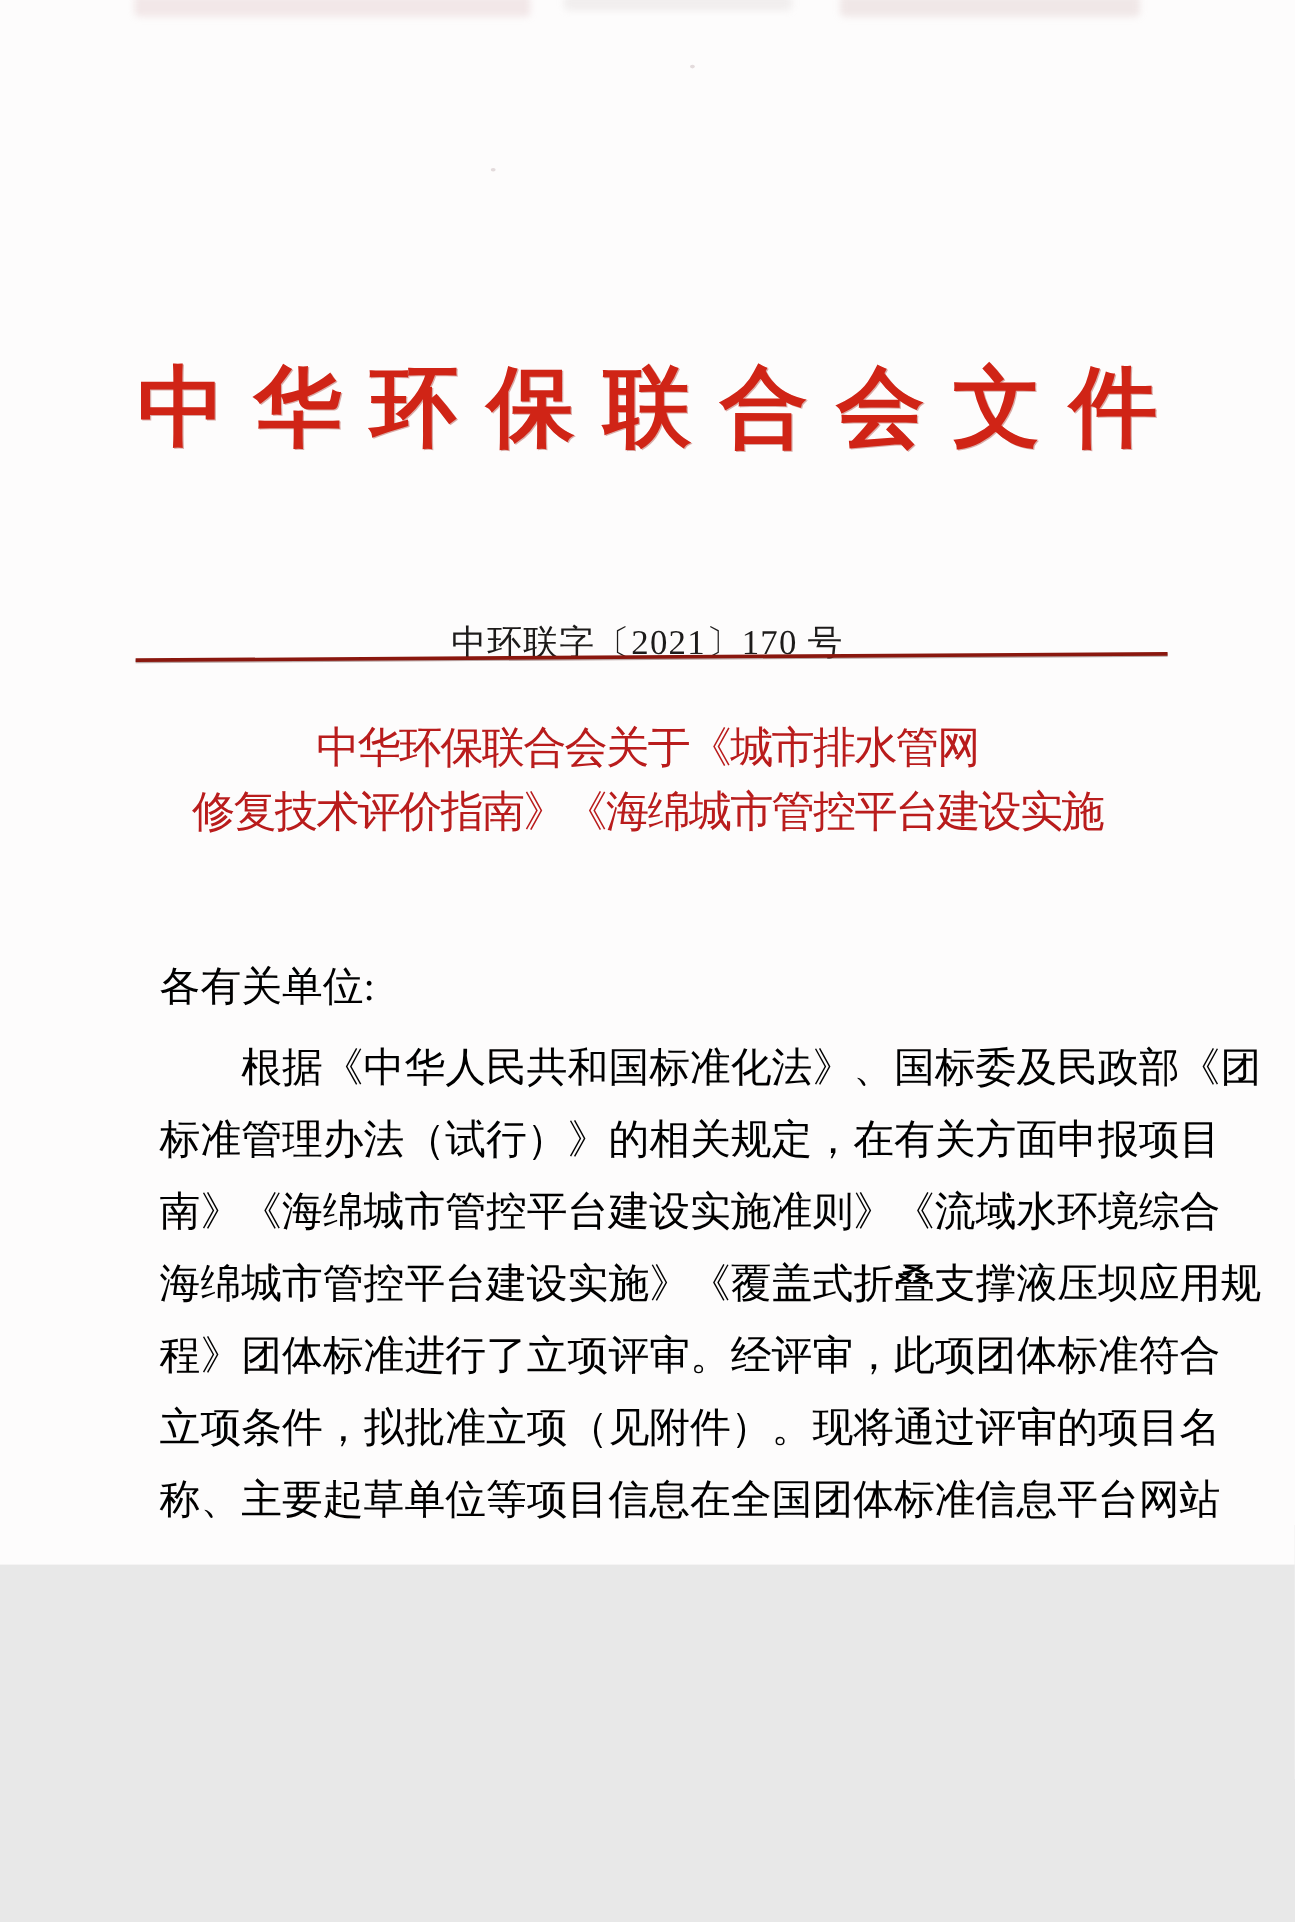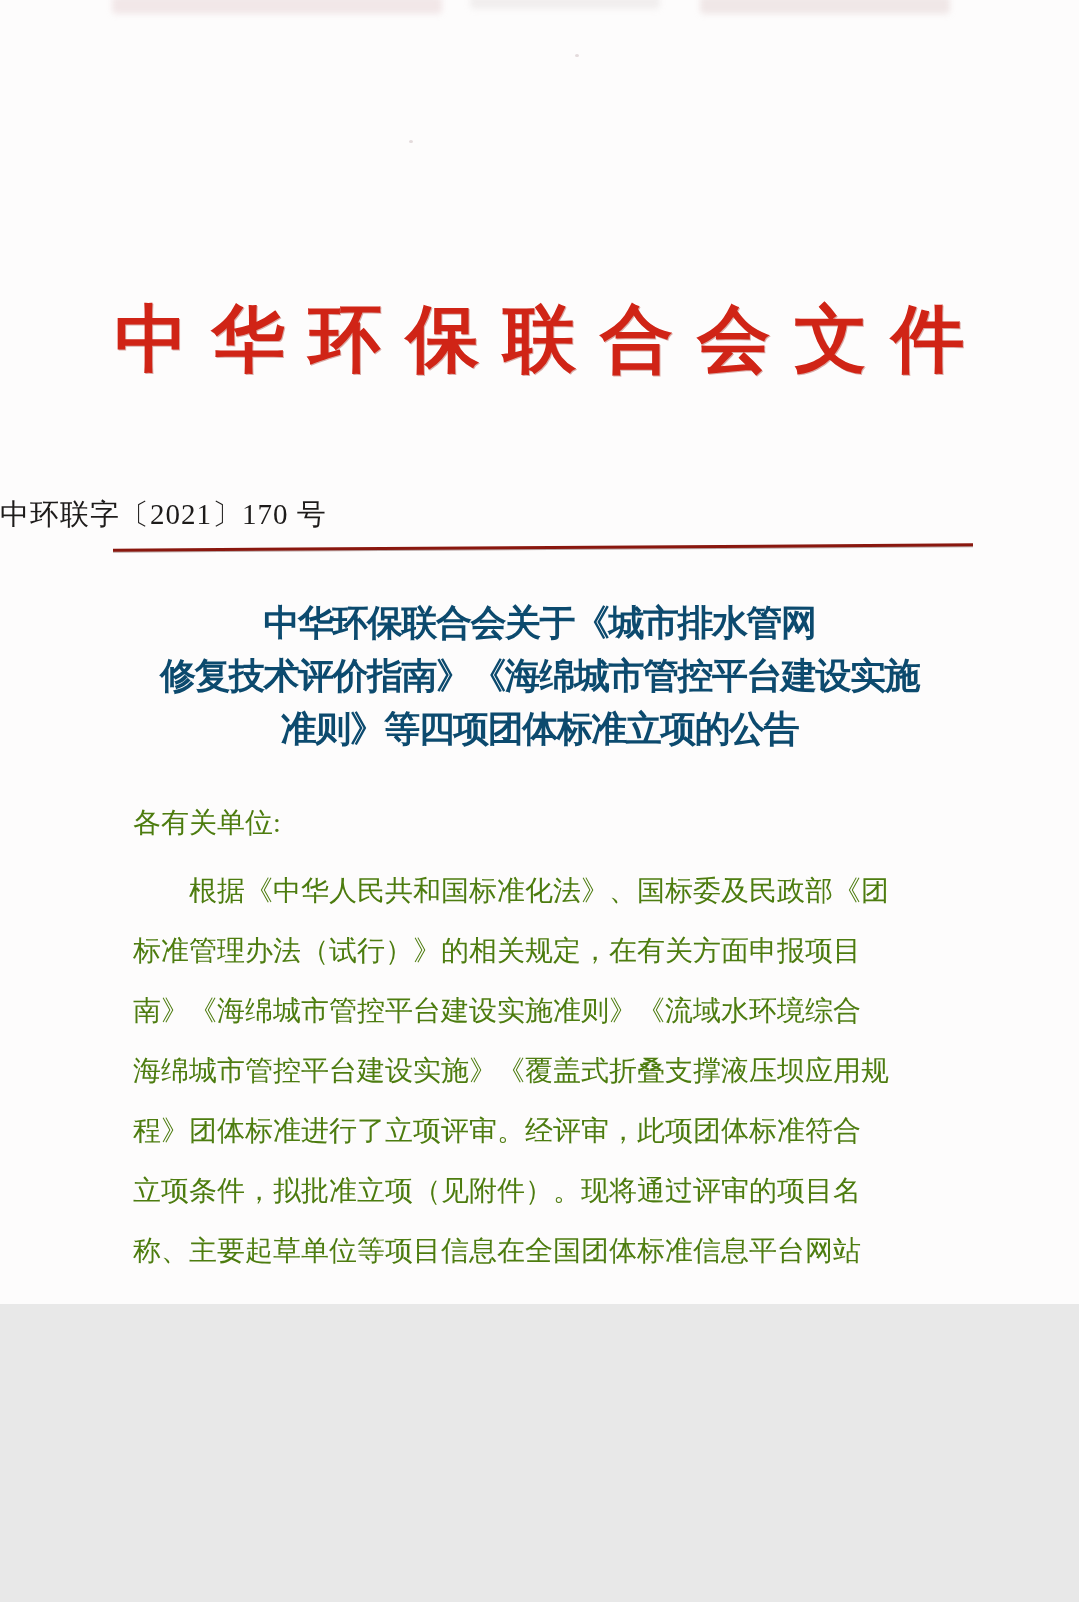--- a/index.html
+++ b/index.html
@@ -42,24 +42,24 @@
     font-weight: 700;
     color: var(--red, #d02416);
     letter-spacing: 0.33em;
     padding-left: 0.33em;
     box-sizing: border-box;
     text-shadow: 1px 1px 0 rgba(150,20,10,0.35);
     white-space: nowrap;
   }
   .doc-number {
     position: absolute;
-    top: 494px;
+    top: 516px;
     left: 0;
     width: 100%;
-    text-align: left;
+    text-align: center;
     font-size: 29px;
     line-height: 40px;
     letter-spacing: 1px;
     white-space: nowrap;
   }
   .red-rule {
     position: absolute;
     top: 546px;
     left: 113px;
     width: 860px;
@@ -67,33 +67,33 @@
     background: var(--rule-red, #8a170e);
     transform: rotate(-0.35deg);
     box-shadow: 0 1px 0 rgba(60,10,5,0.35);
   }
   .doc-title {
     position: absolute;
     top: 597px;
     left: 0;
     width: 100%;
     text-align: center;
-    font-weight: 700;
+    font-weight: 400;
     font-size: 36px;
     line-height: 53px;
     letter-spacing: -1.5px;
-    color: #0c4a6e;
+    color: #b91c1c;
   }
   .doc-body {
     position: absolute;
     top: 795px;
     left: 133px;
     width: 815px;
-    font-size: 28px;
-    color: #4d7c0f;
+    font-size: 34px;
+    color: #000000;
   }
   .b-line {
     height: 60px;
     line-height: 60px;
     white-space: nowrap;
   }
   .b-line.salutation { height: 66px; line-height: 56px; }
   .b-line.indent { text-indent: 2em; }
   .page-number {
     position: absolute;
@@ -120,21 +120,20 @@
 
   <h1 class="org-title">中华环保联合会文件</h1>
 
   <div class="doc-number">中环联字〔2021〕170 号</div>
 
   <div class="red-rule"></div>
 
   <div class="doc-title">
     <div class="t-line">中华环保联合会关于《城市排水管网</div>
     <div class="t-line">修复技术评价指南》《海绵城市管控平台建设实施</div>
-    <div class="t-line">准则》等四项团体标准立项的公告</div>
   </div>
 
   <div class="doc-body">
     <div class="b-line salutation">各有关单位:</div>
     <div class="b-line indent">根据《中华人民共和国标准化法》、国标委及民政部《团</div>
     <div class="b-line">标准管理办法（试行）》的相关规定，在有关方面申报项目</div>
     <div class="b-line">南》《海绵城市管控平台建设实施准则》《流域水环境综合</div>
     <div class="b-line">海绵城市管控平台建设实施》《覆盖式折叠支撑液压坝应用规</div>
     <div class="b-line">程》团体标准进行了立项评审。经评审，此项团体标准符合</div>
     <div class="b-line">立项条件，拟批准立项（见附件）。现将通过评审的项目名</div>

